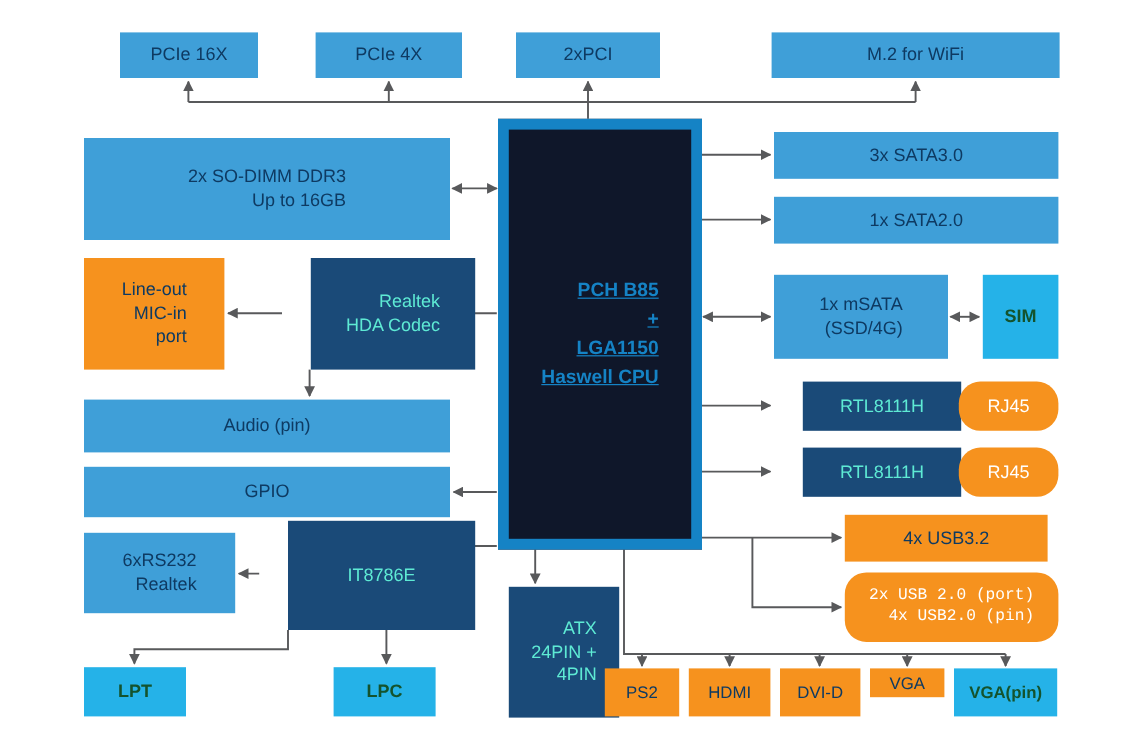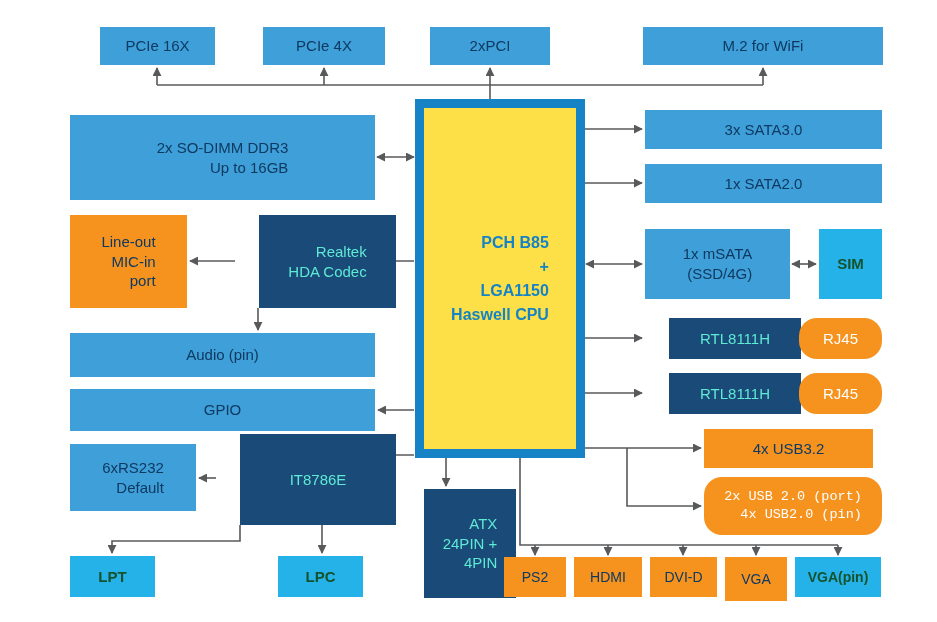--- a/index.html
+++ b/index.html
@@ -27,26 +27,27 @@
     white-space: pre-line;
     font-size: 15px;
     line-height: 1.32;
   }
   .b-blue   { background: #3f9fd8; color: #0e3a62; }
   .b-cyan   { background: #25b2e8; color: #14532d; font-weight: bold; }
   .b-navy   { background: #1a4a78; color: #5eead4; margin-left: 24px; }
   .b-orange { background: #f6921e; color: #0e3a62; }
   .light-text { color: #ffffff; border-radius: 18px; }
   .b-cpu {
-    background: #fde047;
+    background: #0f172a;
     border: 9px solid #1583c5;
     color: #1583c5;
     font-weight: 700;
     font-size: 16px;
     line-height: 1.5;
+    text-decoration: underline;
   }
   .fs13 { font-size: 13.5px; font-family: Liberation Mono, monospace; }
   .fs14 { font-size: 14px; }
 </style>
 </head>
 <body>
 
 <div class="stage">
 
   <svg class="connector-layer" width="937" height="622" viewBox="0 0 937 622">
@@ -108,21 +109,21 @@
   <div class="block b-blue" style="left:70px;top:115px;width:305px;height:85px">2x SO-DIMM DDR3
 Up to 16GB</div>
   <div class="block b-orange" style="left:70px;top:215px;width:117px;height:93px">Line-out
 MIC-in
 port</div>
   <div class="block b-navy" style="left:235px;top:215px;width:137px;height:93px">Realtek
 HDA Codec</div>
   <div class="block b-blue" style="left:70px;top:333px;width:305px;height:44px">Audio (pin)</div>
   <div class="block b-blue" style="left:70px;top:389px;width:305px;height:42px">GPIO</div>
   <div class="block b-blue" style="left:70px;top:444px;width:126px;height:67px">6xRS232
-Default</div>
+Realtek</div>
   <div class="block b-navy" style="left:216px;top:434px;width:156px;height:91px">IT8786E</div>
   <div class="block b-cyan" style="left:70px;top:556px;width:85px;height:41px">LPT</div>
   <div class="block b-cyan" style="left:278px;top:556px;width:85px;height:41px">LPC</div>
 
   <div class="block b-navy" style="left:400px;top:489px;width:92px;height:109px">ATX
 24PIN +
 4PIN</div>
 
   <div class="block b-blue" style="left:645px;top:110px;width:237px;height:39px">3x SATA3.0</div>
   <div class="block b-blue" style="left:645px;top:164px;width:237px;height:39px">1x SATA2.0</div>
@@ -133,16 +134,16 @@
   <div class="block b-orange light-text" style="left:799px;top:318px;width:83px;height:41px">RJ45</div>
   <div class="block b-navy" style="left:645px;top:373px;width:132px;height:41px">RTL8111H</div>
   <div class="block b-orange light-text" style="left:799px;top:373px;width:83px;height:41px">RJ45</div>
   <div class="block b-orange" style="left:704px;top:429px;width:169px;height:39px">4x USB3.2</div>
   <div class="block b-orange light-text fs13" style="left:704px;top:477px;width:178px;height:58px">2x USB 2.0 (port)
 4x USB2.0 (pin)</div>
 
   <div class="block b-orange fs14" style="left:504px;top:557px;width:62px;height:40px">PS2</div>
   <div class="block b-orange fs14" style="left:574px;top:557px;width:68px;height:40px">HDMI</div>
   <div class="block b-orange fs14" style="left:650px;top:557px;width:67px;height:40px">DVI-D</div>
-  <div class="block b-orange fs14" style="left:725px;top:557px;width:62px;height:44px">VGA</div>
+  <div class="block b-orange fs14" style="left:725px;top:557px;width:62px;height:24px">VGA</div>
   <div class="block b-cyan fs14" style="left:795px;top:557px;width:86px;height:40px">VGA(pin)</div>
 
 </div>
 
 </body></html>

